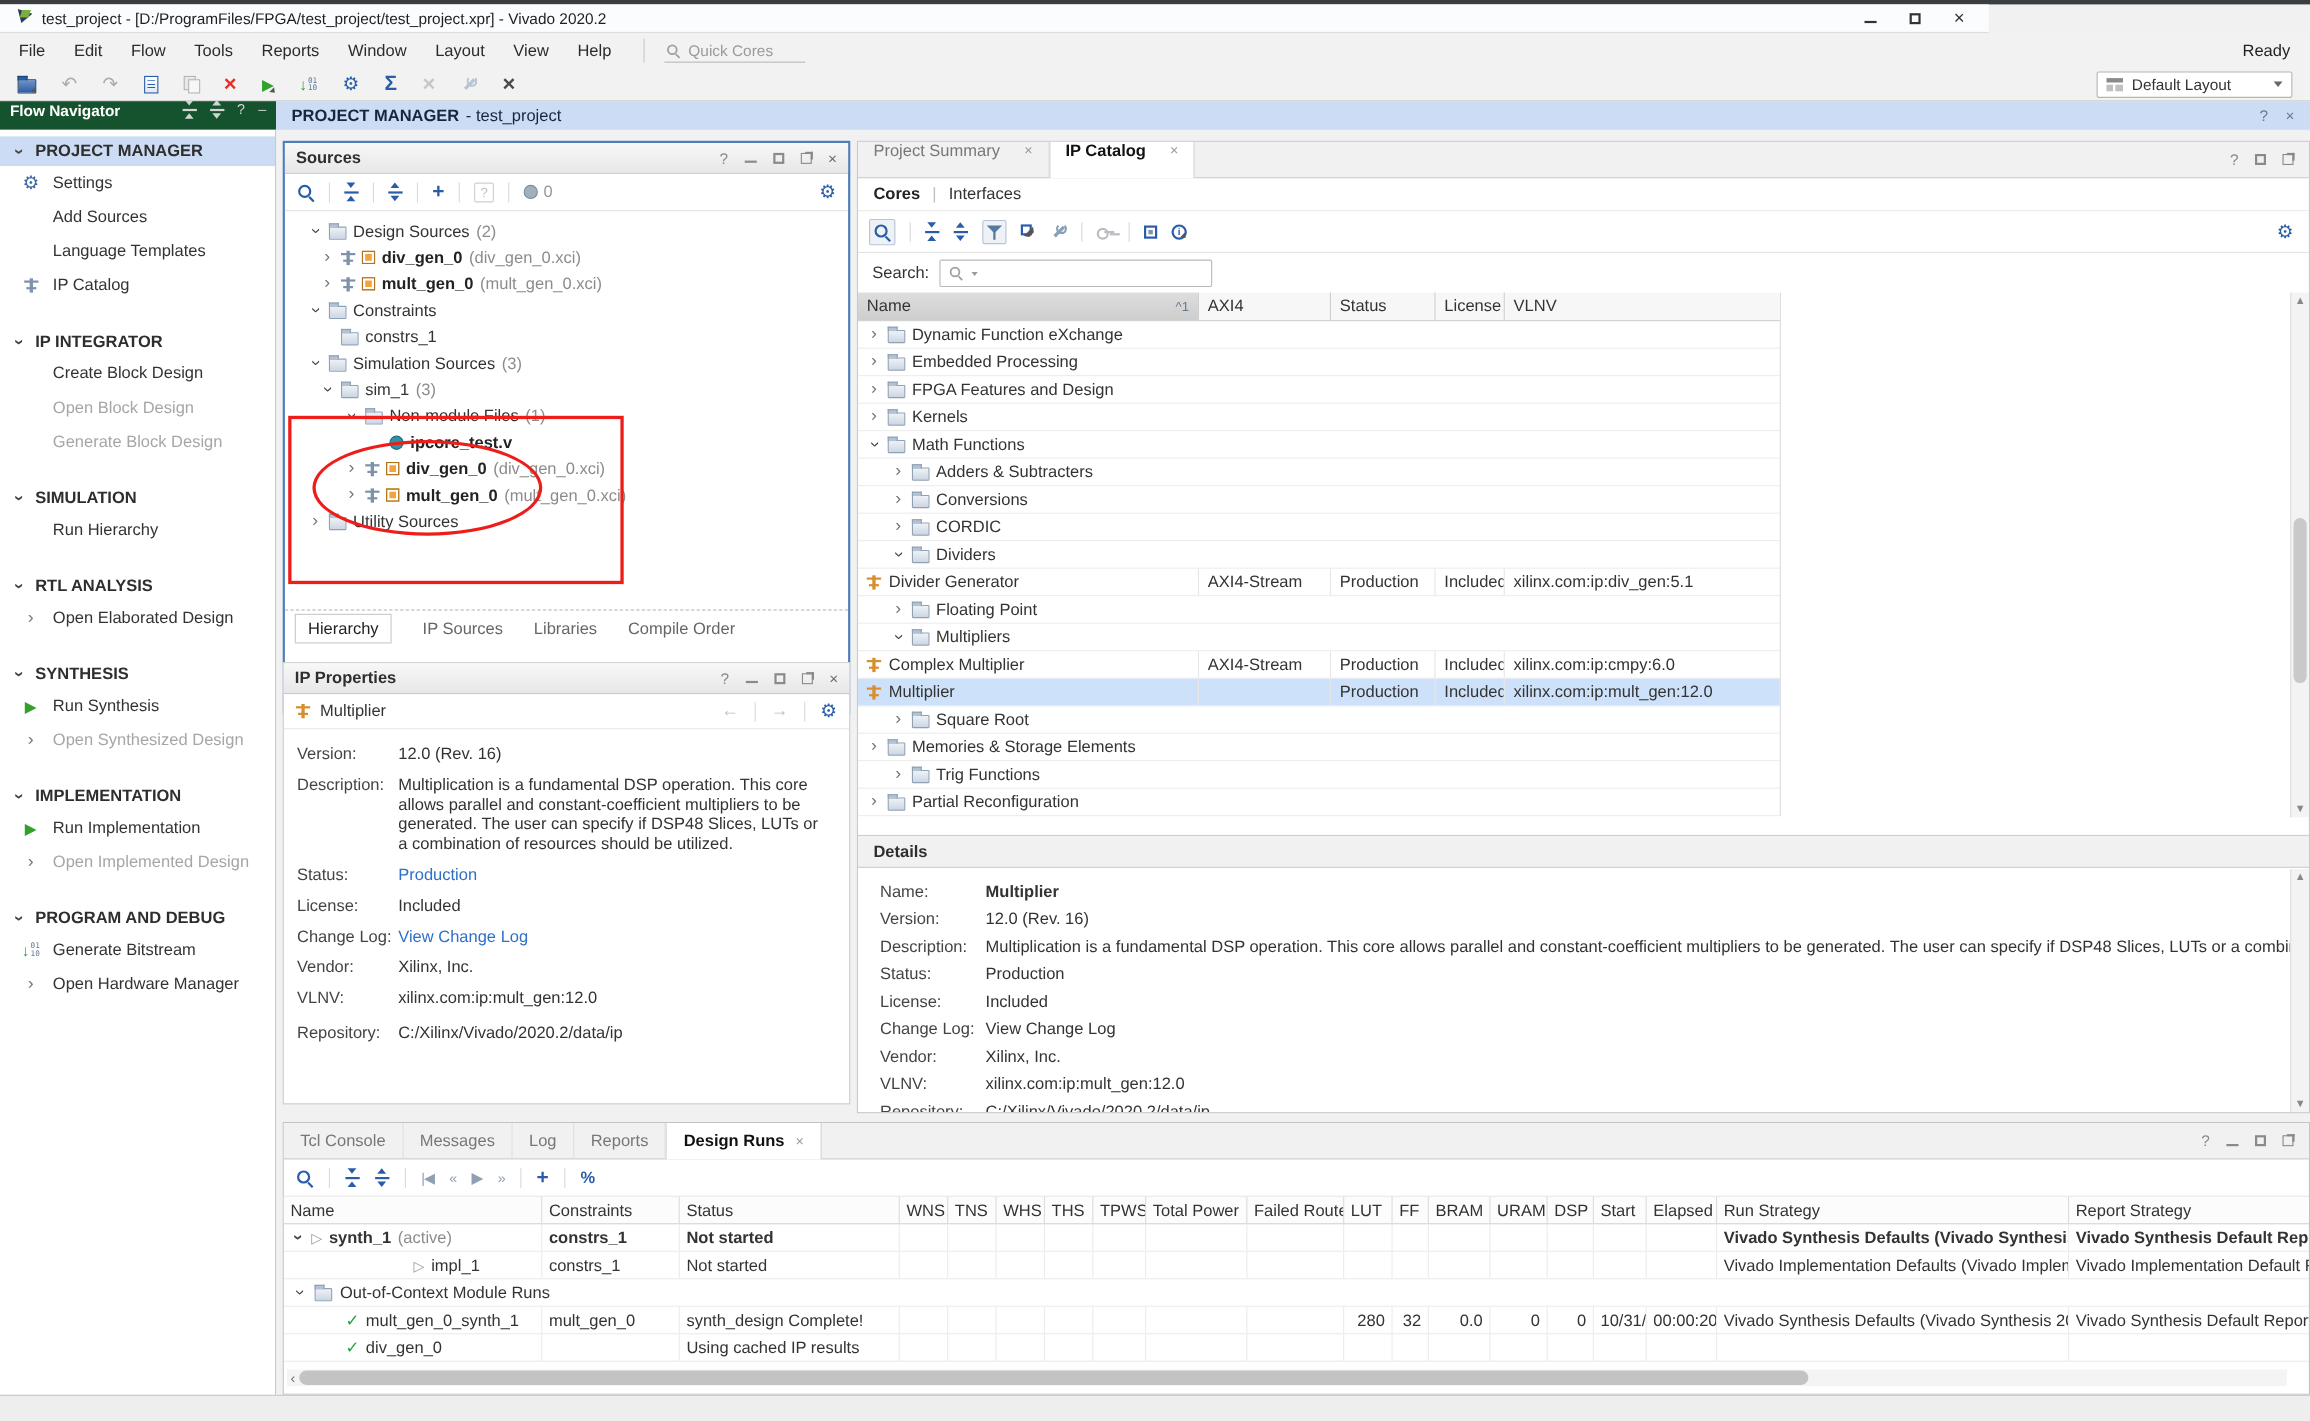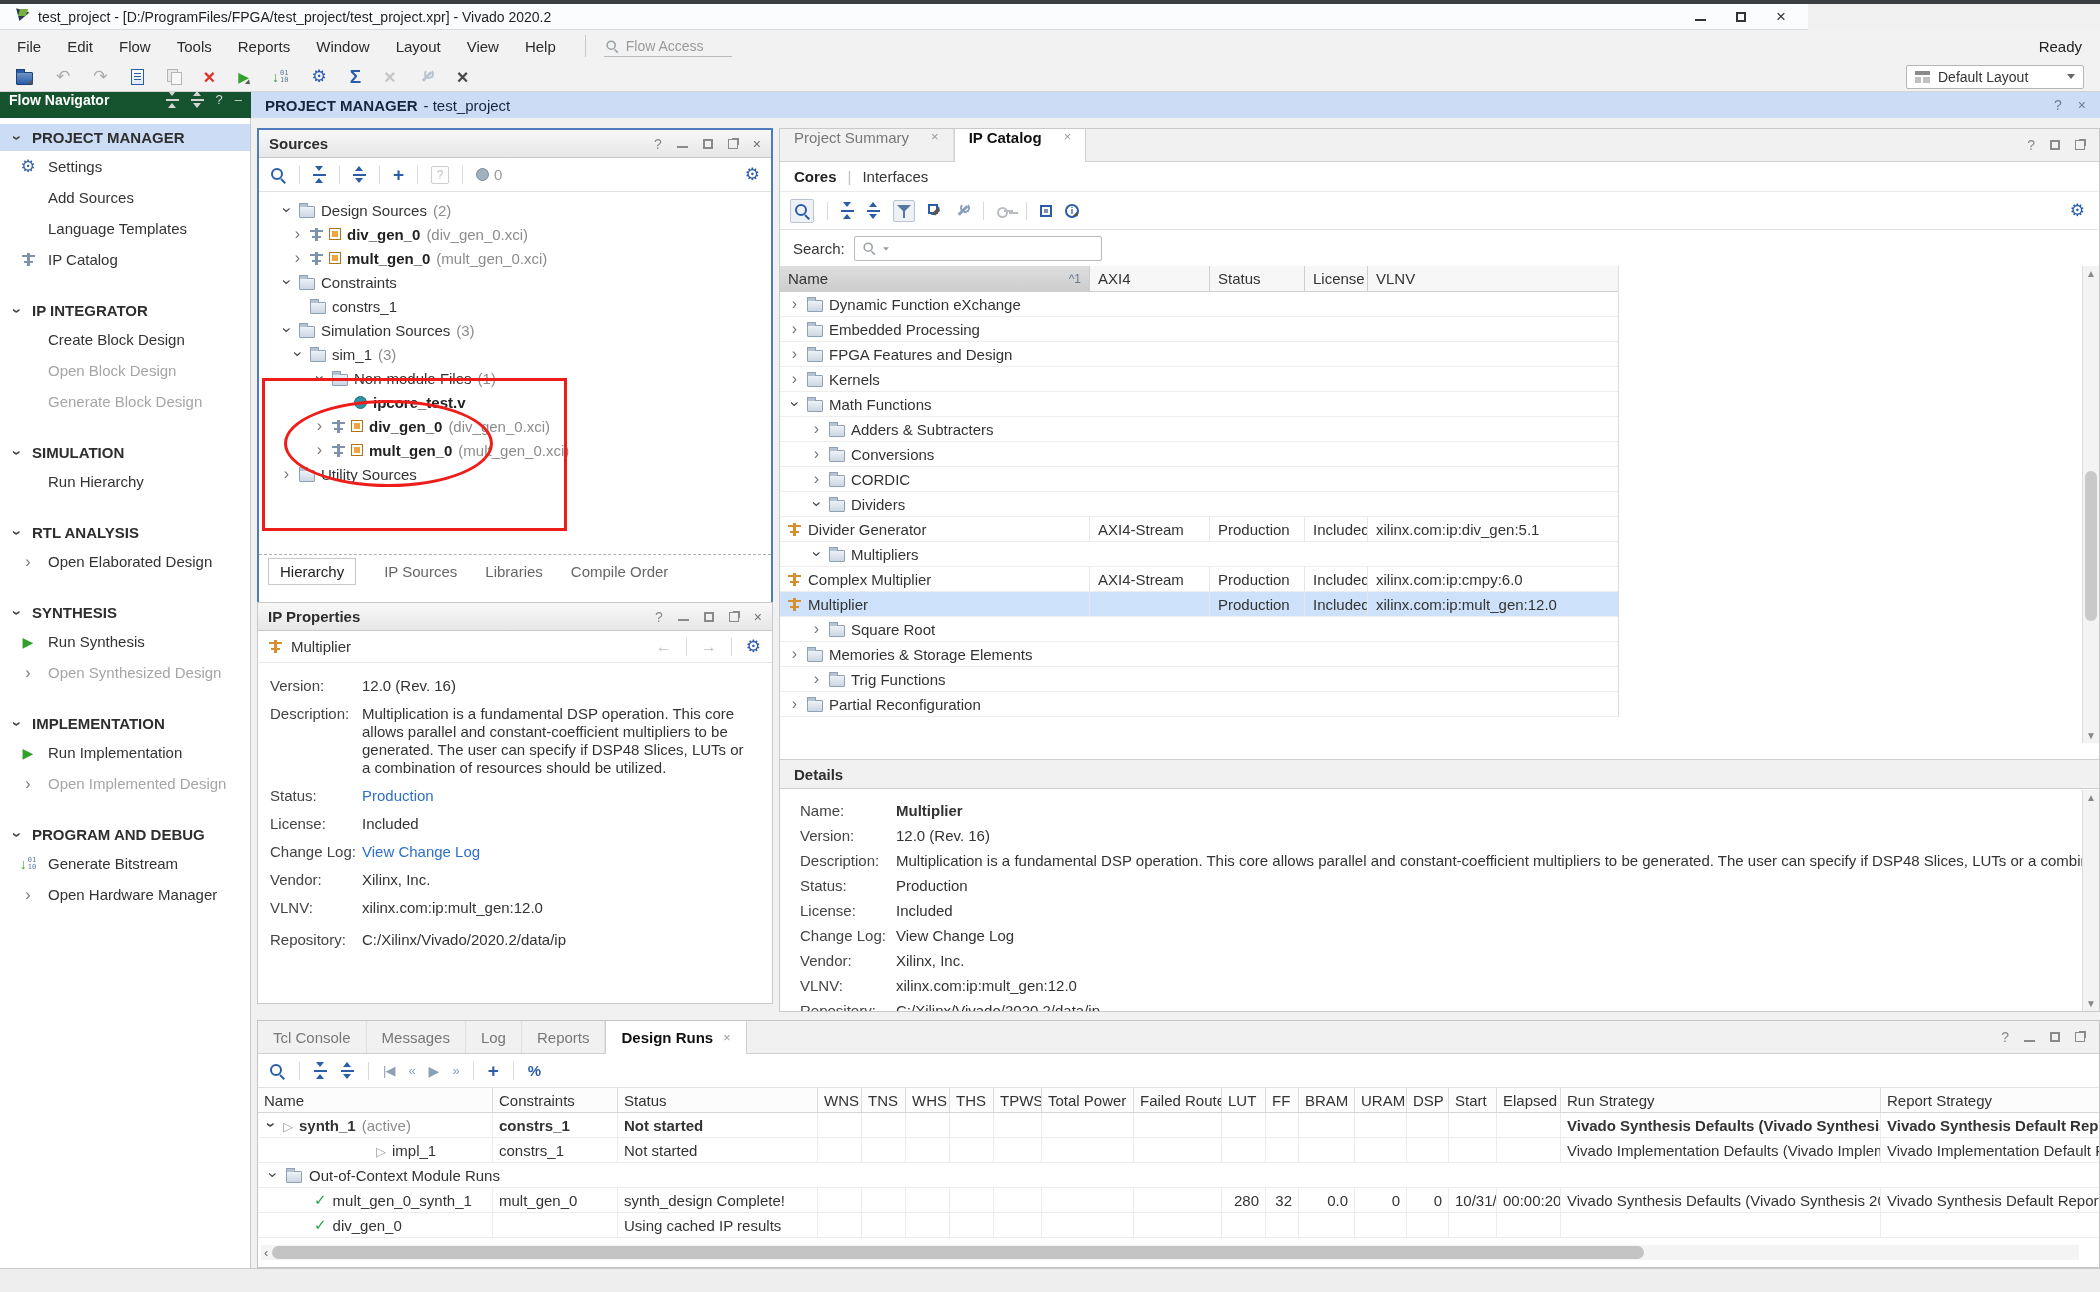--- a/index.html
+++ b/index.html
@@ -214,21 +214,21 @@
     <span class="menu-item">Flow</span>
     <span class="menu-item">Tools</span>
     <span class="menu-item">Reports</span>
     <span class="menu-item">Window</span>
     <span class="menu-item">Layout</span>
     <span class="menu-item">View</span>
     <span class="menu-item">Help</span>
     <span class="qa-wrap">
       <span class="qa-field">
         <span class="ic ic-search sm gray"></span>
-        <span>Flow Access</span>
+        <span>Quick Cores</span>
       </span>
     </span>
     <span class="ready">Ready</span>
   </div>
 
   <div class="main-toolbar">
     <span class="ic ic-openfolder ddmark"></span>
     <span class="ic" style="color:#ababab;font-size:17px">↶</span>
     <span class="ic" style="color:#ababab;font-size:17px">↷</span>
     <span class="ic ic-doc"></span>
@@ -665,20 +665,25 @@
       <div class="cat-row leaf">
         <span class="cc leafname">
             <span class="ic-ippin" style="color:#d78e2e"></span>
             <span>Divider Generator</span>
           </span>
         <span class="cc">AXI4-Stream</span>
         <span class="cc">Production</span>
         <span class="cc">Included</span>
         <span class="cc" style="border-right:none">xilinx.com:ip:div_gen:5.1</span>
       </div>
+      <div class="cat-row cd1">
+          <span class="chev"></span>
+          <span class="ic-folder"></span>
+          <span>Floating Point</span>
+        </div>
       <div class="cat-row cd1">
           <span class="chev open"></span>
           <span class="ic-folder"></span>
           <span>Multipliers</span>
         </div>
       <div class="cat-row leaf">
         <span class="cc leafname">
             <span class="ic-ippin" style="color:#d78e2e"></span>
             <span>Complex Multiplier</span>
           </span>

